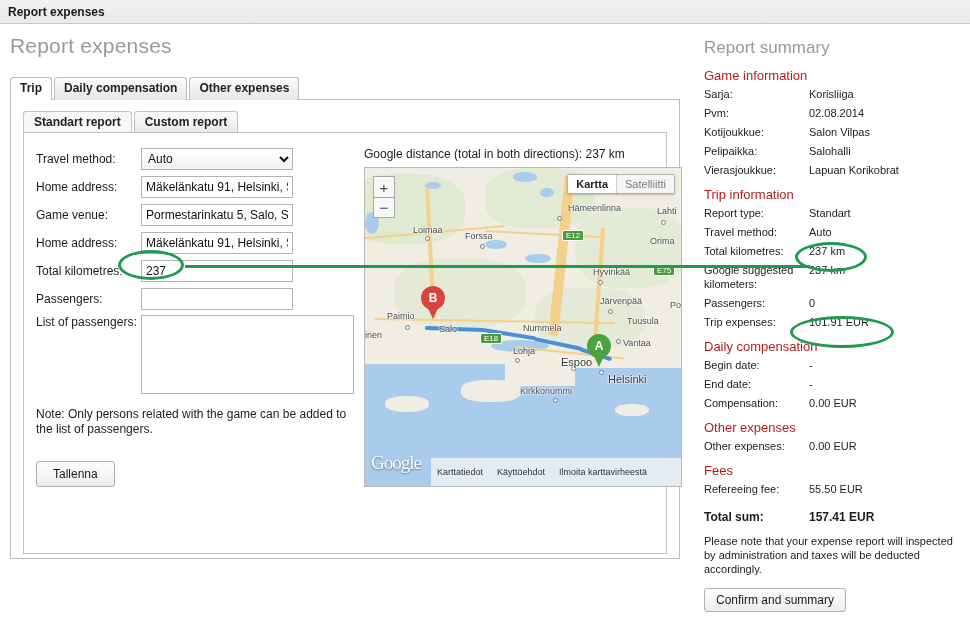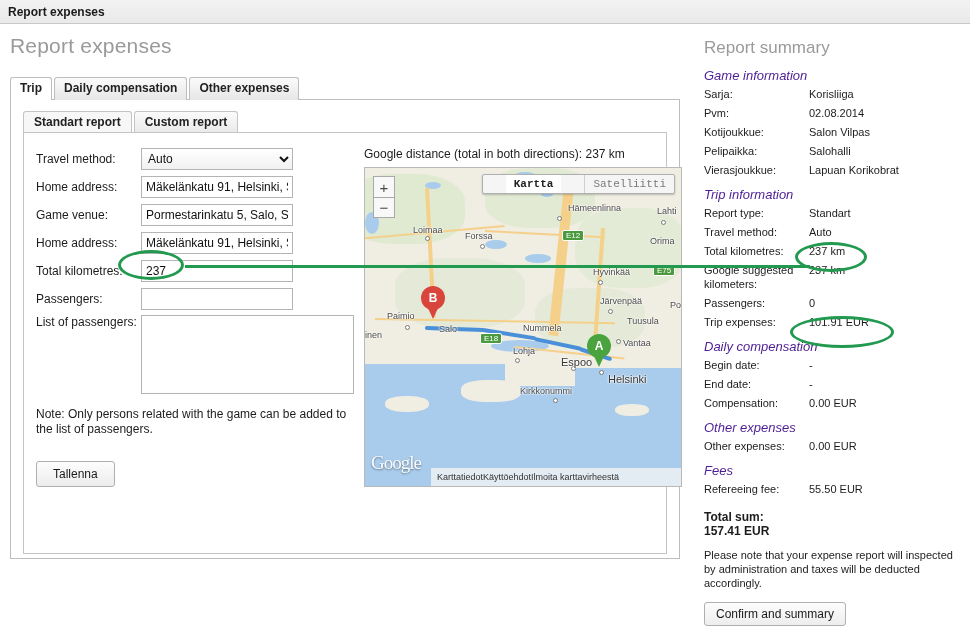--- a/index.html
+++ b/index.html
@@ -145,44 +145,43 @@
     font-family:"Liberation Sans", sans-serif; line-height:1;
   }
   #zoomctl div:first-child { border-bottom:none; }
   #maptypes {
     position:absolute; right:6px; top:6px; z-index:5; display:flex;
     border:1px solid #b0b0b0; background:#f5f5f5; border-radius:2px;
     box-shadow:0 1px 2px rgba(0,0,0,.22);
   }
   #maptypes span {
     padding:3px 8px; font-size:11px; cursor:pointer;
-    font-family:Liberation Mono, monospace;
-    margin-left:23px;
+    font-family:Liberation Sans, sans-serif;
   }
   #maptypes span.sel { background:#fff; font-weight:bold; color:#222; }
   #maptypes span.un  { color:#7a7a7a; border-left:1px solid #cfcfcf; }
   #google-logo {
     position:absolute; left:6px; bottom:12px; z-index:5;
     font-family:"Liberation Serif", serif; font-size:19px;
     color:#ffffff; text-shadow:0 1px 2px rgba(0,0,0,.5); letter-spacing:-1px;
     opacity:.92;
   }
   #attrib {
-    position:absolute; left:66px; bottom:0; right:0; height:18px; z-index:5;
+    position:absolute; left:66px; bottom:0; right:0; height:28px; z-index:5;
     background:rgba(245,245,245,.78); display:flex; align-items:center;
-    padding-left:6px; font-size:9px; color:#333;
+    gap:14px; padding-left:6px; font-size:9px; color:#333;
   }
 
   
   #summary-title { font-size:17px; color:#9a9a9a; margin:0 0 10px 0; font-weight:normal;}
-  .sec { font-size:13px; color:#4c1d95; margin:10px 0 4px 0;font-style:italic; }
+  .sec { font-size:13px; color:#b91c1c; margin:10px 0 4px 0; }
   .srow { display:flex; margin-bottom:5px; line-height:14px; }
   .skey { width:105px; font-size:11px; color:#1c1c1c; flex:none; }
   .sval { font-size:11px; color:#1c1c1c; }
-  .srow.total { margin-top:14px;flex-direction:column; }
+  .srow.total { margin-top:14px; }
   .srow.total .skey, .srow.total .sval { font-weight:bold; font-size:12px; }
   #disclaimer { font-size:11px; color:#1c1c1c; line-height:14px; width:250px; margin-top:10px;}
   #confirm-btn {
     margin-top:12px; padding:4px 11px;
     border:1px solid #b0b0b0; border-radius:3px;
     background:linear-gradient(#fdfdfd,#ededed);
     font-family:"Liberation Sans", sans-serif; font-size:12px; color:#1b1b1b;
     cursor:pointer;
   }
 

